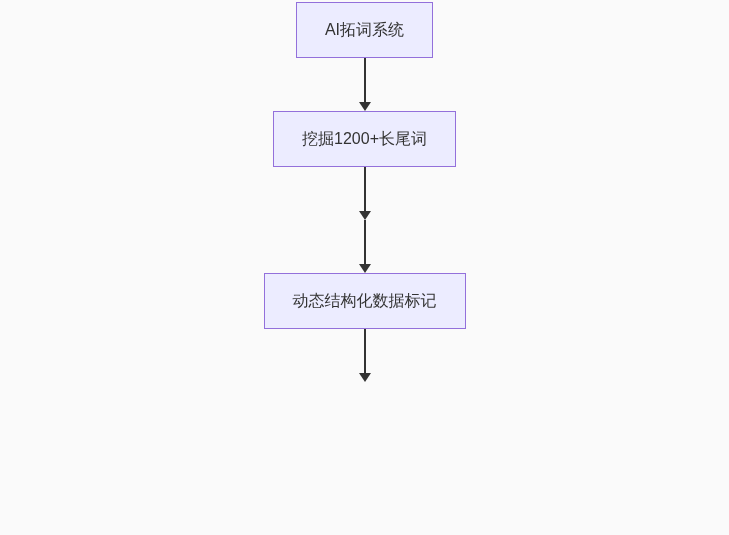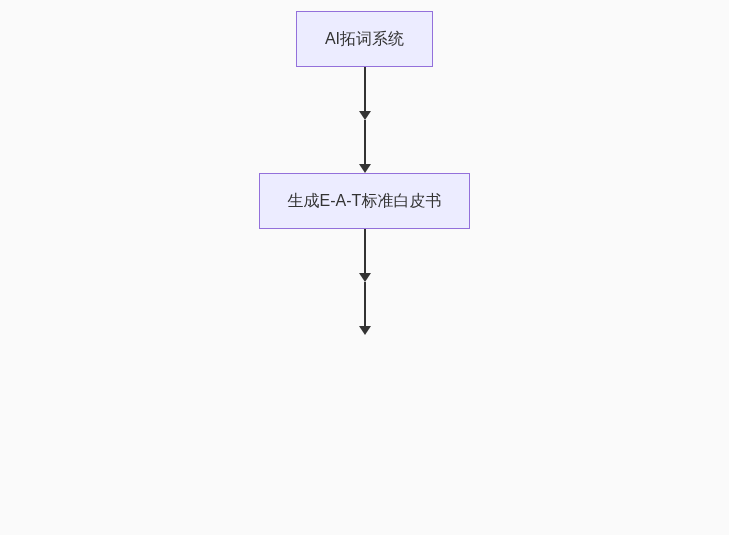--- a/index.html
+++ b/index.html
@@ -12,21 +12,21 @@
     background: var(--bg, #fafafa);
     font-family: "Liberation Sans", "DejaVu Sans", sans-serif;
     overflow: hidden;
   }
   .diagram {
     width: 729px;
     height: 535px;
     display: flex;
     flex-direction: column;
     align-items: center;
-    padding-top: 11px;
+    padding-top: 2px;
     box-sizing: border-box;
   }
   .node {
     background: var(--node-fill, #ececff);
     border: 1px solid var(--node-border, #9370db);
     color: var(--text-color, #333333);
     height: 56px;
     padding: 0 28px;
     display: flex;
     align-items: center;
@@ -62,35 +62,38 @@
 
   <div class="node">
     <span>AI拓词系统</span>
   </div>
 
   <div class="edge">
     <div class="line"></div>
     <div class="head"></div>
   </div>
 
-
-  <div class="edge">
-    <div class="line"></div>
-    <div class="head"></div>
-  </div>
-
   <div class="node">
-    <span>生成E-A-T标准白皮书</span>
+    <span>挖掘1200+长尾词</span>
   </div>
 
   <div class="edge">
     <div class="line"></div>
     <div class="head"></div>
   </div>
 
 
   <div class="edge">
     <div class="line"></div>
     <div class="head"></div>
   </div>
 
+  <div class="node">
+    <span>动态结构化数据标记</span>
+  </div>
+
+  <div class="edge">
+    <div class="line"></div>
+    <div class="head"></div>
+  </div>
+
 
 </div>
 
 </body></html>

